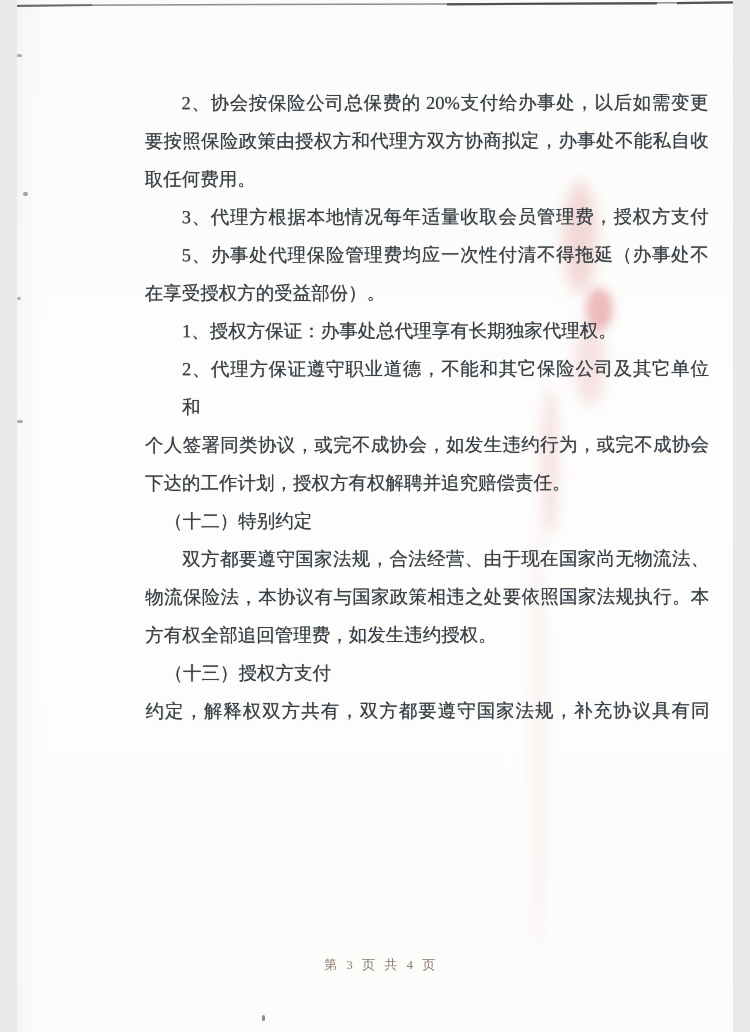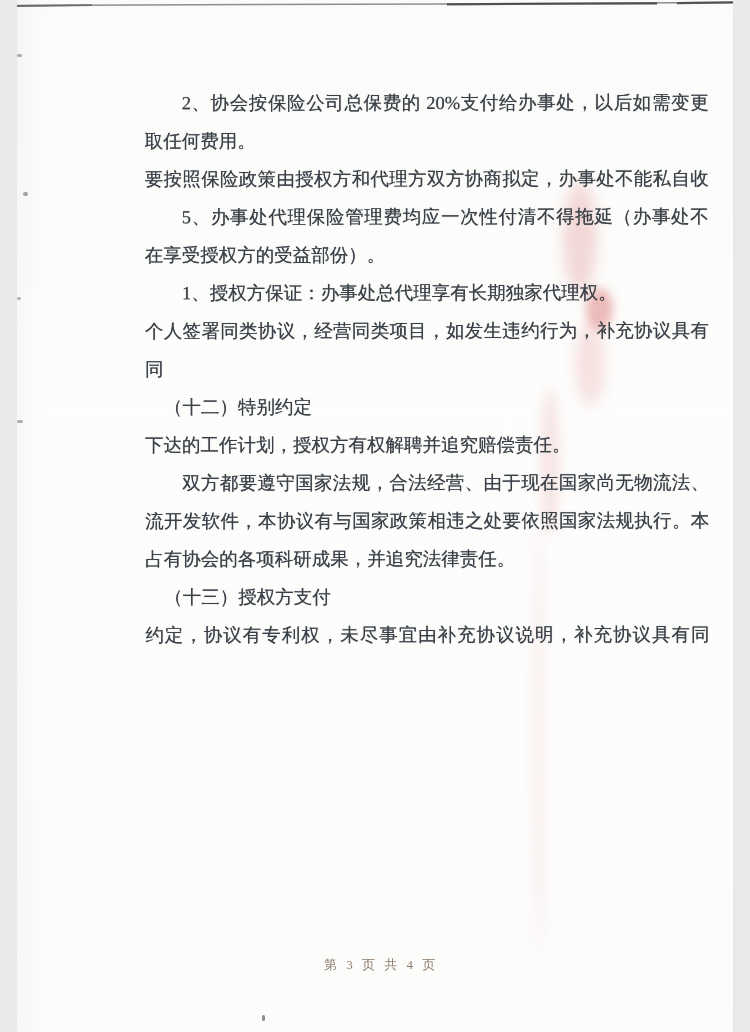--- a/index.html
+++ b/index.html
@@ -77,30 +77,32 @@
   <div class="streak sE"></div>
 
   <div class="speck p1"></div>
   <div class="speck p2"></div>
   <div class="speck p3"></div>
   <div class="speck p4"></div>
   <div class="speck p5"></div>
 
   <div class="textcol">
     <div class="ln i2 j">2、协会按保险公司总保费的 20%支付给办事处，以后如需变更</div>
+    <div class="ln j">要按照保险政策由授权方和代理方双方协商拟定，办事处不能私自收</div>
     <div class="ln">取任何费用。</div>
-    <div class="ln j">要按照保险政策由授权方和代理方双方协商拟定，办事处不能私自收</div>
+    <div class="ln i2 j">3、代理方根据本地情况每年适量收取会员管理费，授权方支付</div>
     <div class="ln i2 j">5、办事处代理保险管理费均应一次性付清不得拖延（办事处不</div>
     <div class="ln">在享受授权方的受益部份）。</div>
     <div class="ln i2">1、授权方保证：办事处总代理享有长期独家代理权。</div>
-    <div class="ln j">个人签署同类协议，经营同类项目，如发生违约行为，补充协议具有同</div>
+    <div class="ln i2 j">2、代理方保证遵守职业道德，不能和其它保险公司及其它单位和</div>
+    <div class="ln j">个人签署同类协议，或完不成协会，如发生违约行为，或完不成协会</div>
+    <div class="ln">下达的工作计划，授权方有权解聘并追究赔偿责任。</div>
     <div class="ln i1">（十二）特别约定</div>
-    <div class="ln">下达的工作计划，授权方有权解聘并追究赔偿责任。</div>
     <div class="ln i2 j">双方都要遵守国家法规，合法经营、由于现在国家尚无物流法、</div>
-    <div class="ln j">流开发软件，本协议有与国家政策相违之处要依照国家法规执行。本</div>
-    <div class="ln">占有协会的各项科研成果，并追究法律责任。</div>
+    <div class="ln j">物流保险法，本协议有与国家政策相违之处要依照国家法规执行。本</div>
+    <div class="ln">方有权全部追回管理费，如发生违约授权。</div>
     <div class="ln i1">（十三）授权方支付</div>
-    <div class="ln j">约定，协议有专利权，未尽事宜由补充协议说明，补充协议具有同</div>
+    <div class="ln j">约定，解释权双方共有，双方都要遵守国家法规，补充协议具有同</div>
   </div>
 
   <div class="footer">第 3 页 共 4 页</div>
 
 </div>
 
 </body></html>

